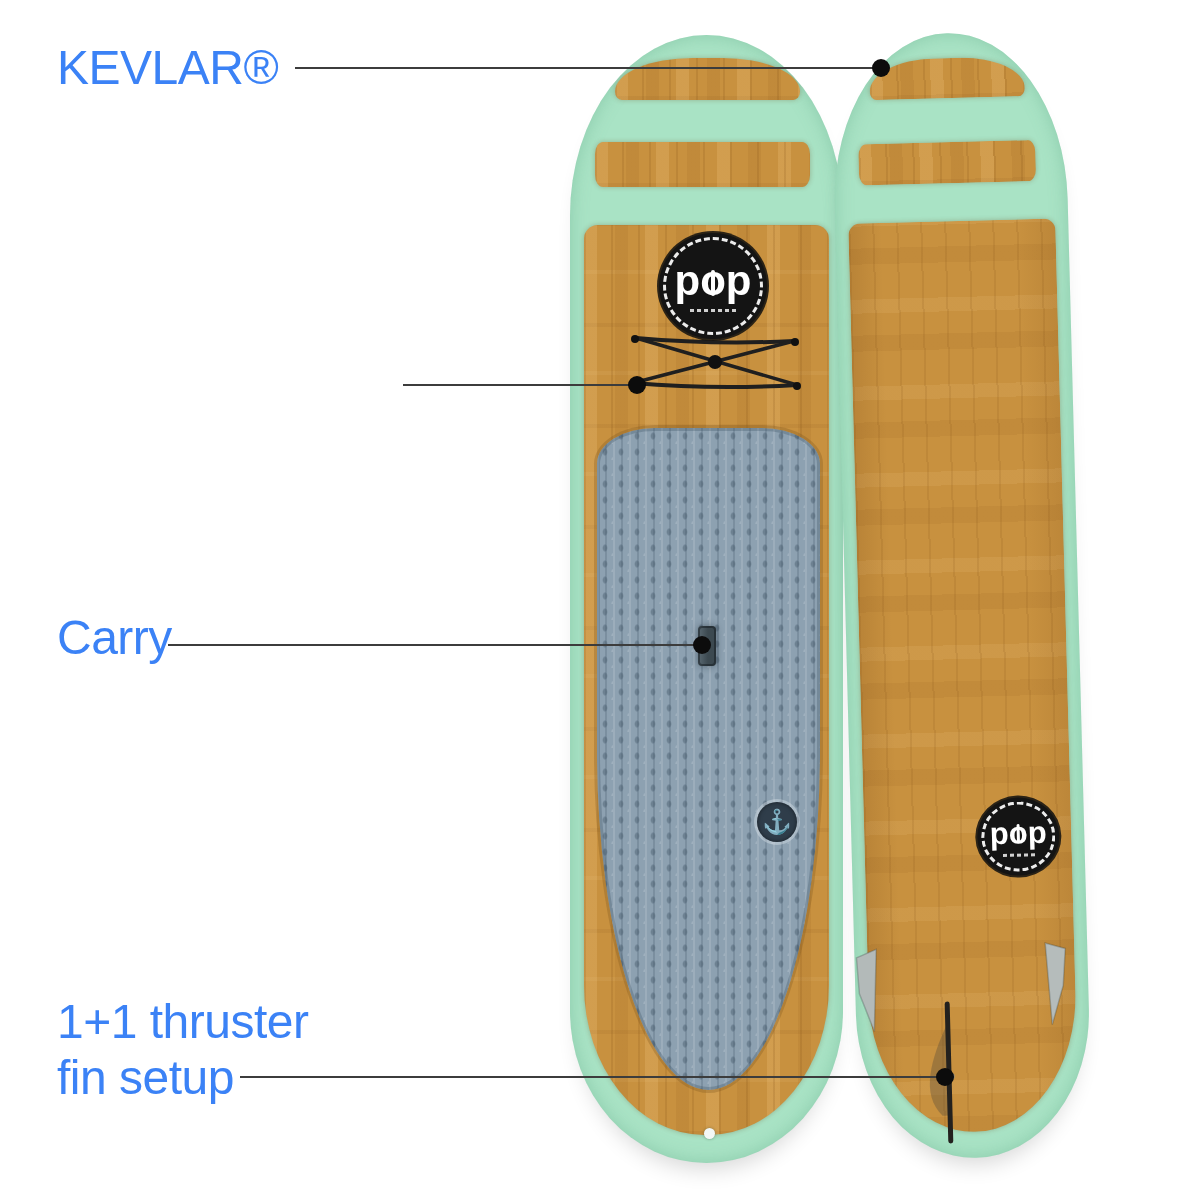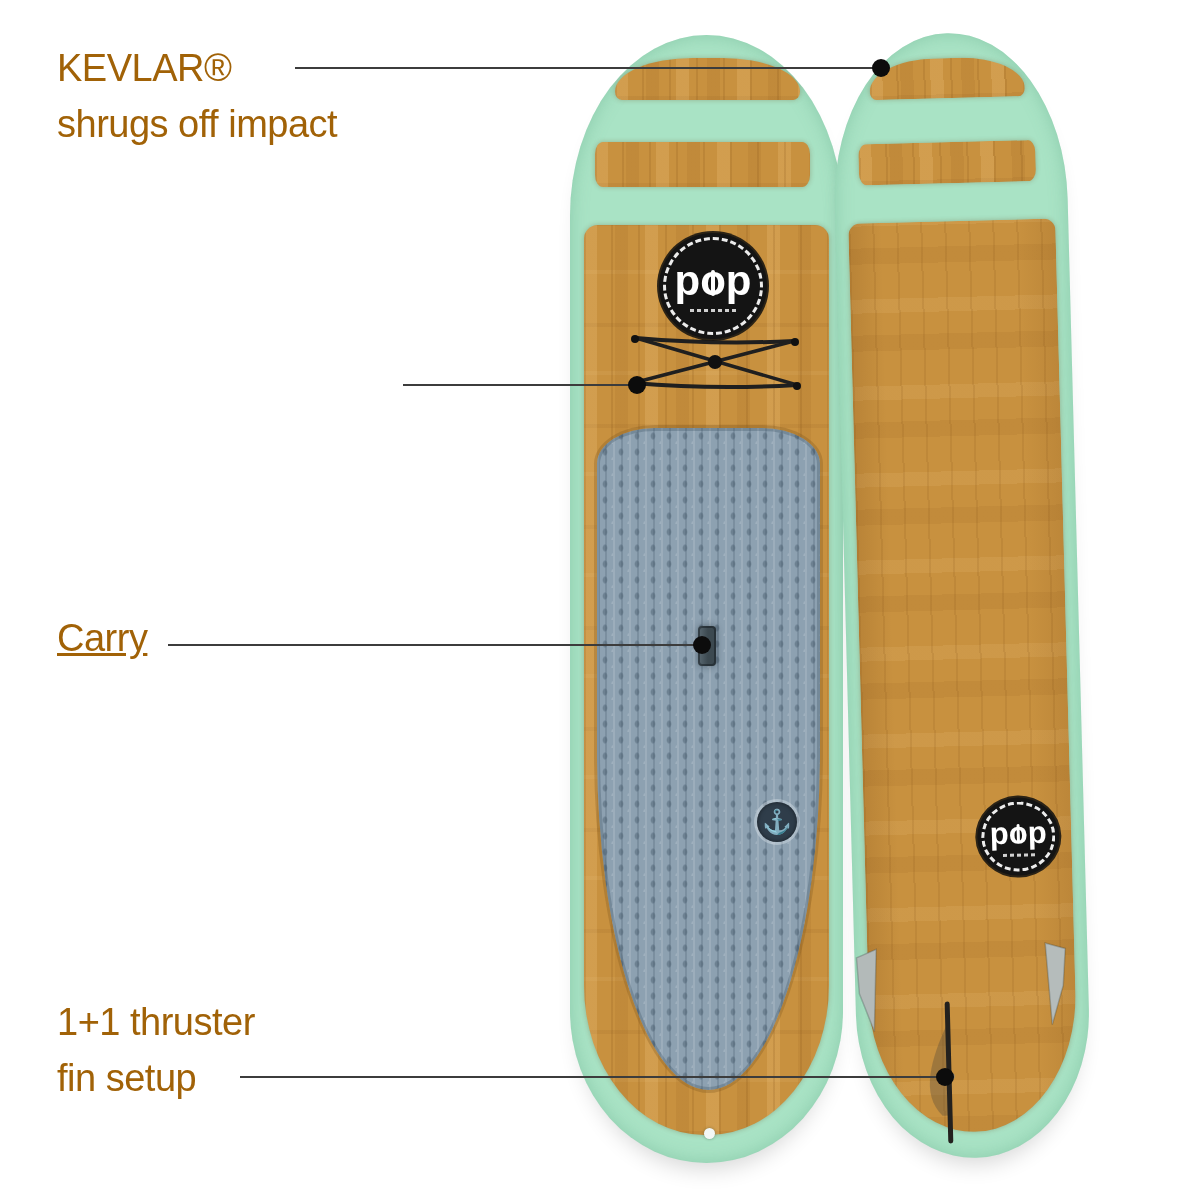--- a/index.html
+++ b/index.html
@@ -2,24 +2,24 @@
 <html><head>
 <meta charset="utf-8">
 <style>
   html,body{margin:0;padding:0;background:#fff;}
   .canvas{
     position:relative;width:1200px;height:1200px;background:#ffffff;overflow:hidden;
     font-family:"Liberation Sans", sans-serif;
   }
 
   
-  .callout{position:absolute;color:#a16207;font-size:38px;line-height:56px;letter-spacing:-.5px;z-index:6;}
+  .callout{position:absolute;color:#3b82f6;font-size:48px;line-height:56px;letter-spacing:-.5px;z-index:6;}
   #c-kevlar{left:57px;top:40px;}
   #c-bungee{left:57px;top:358px;}
-  #c-handle{left:57px;top:610px;text-decoration:underline;}
+  #c-handle{left:57px;top:610px;}
   #c-fins{left:57px;top:994px;}
 
   
   .cline{position:absolute;height:2px;background:#3c3c3c;z-index:20;}
   #l-kevlar{left:295px;top:67px;width:586px;}
   #l-bungee{left:403px;top:384px;width:234px;}
   #l-handle{left:168px;top:644px;width:534px;}
   #l-fins{left:240px;top:1076px;width:705px;}
   .cdot{position:absolute;width:18px;height:18px;border-radius:50%;background:#0c0c0c;z-index:21;}
   #d-kevlar{left:872px;top:59px;}
@@ -157,21 +157,20 @@
       <polygon points="2,922 22,914 18,996 4,958" fill="#b3bab9" stroke="rgba(40,50,50,.25)" stroke-width="1.5"></polygon>
       <polygon points="211,918 191,912 196,994 208,955" fill="#b5bcbb" stroke="rgba(40,50,50,.25)" stroke-width="1.5"></polygon>
       <path d="M91,990 C74,1025 62,1060 84,1082 L92,1082 Z" fill="rgba(72,66,56,.32)"></path>
       <rect x="89" y="968" width="5" height="142" rx="2.5" fill="#23211e"></rect>
       <rect x="86" y="1040" width="11" height="6" rx="2" fill="#8a8d88"></rect>
     </svg>
   </div>
 
   <div class="callout" id="c-kevlar">
     <div>KEVLAR®</div>
-    <div>shrugs off impact</div>
   </div>
   <div class="callout" id="c-handle">
     <div>Carry</div>
   </div>
   <div class="callout" id="c-fins">
     <div>1+1 thruster</div>
     <div>fin setup</div>
   </div>
 
   <div class="cline" id="l-kevlar"></div>

